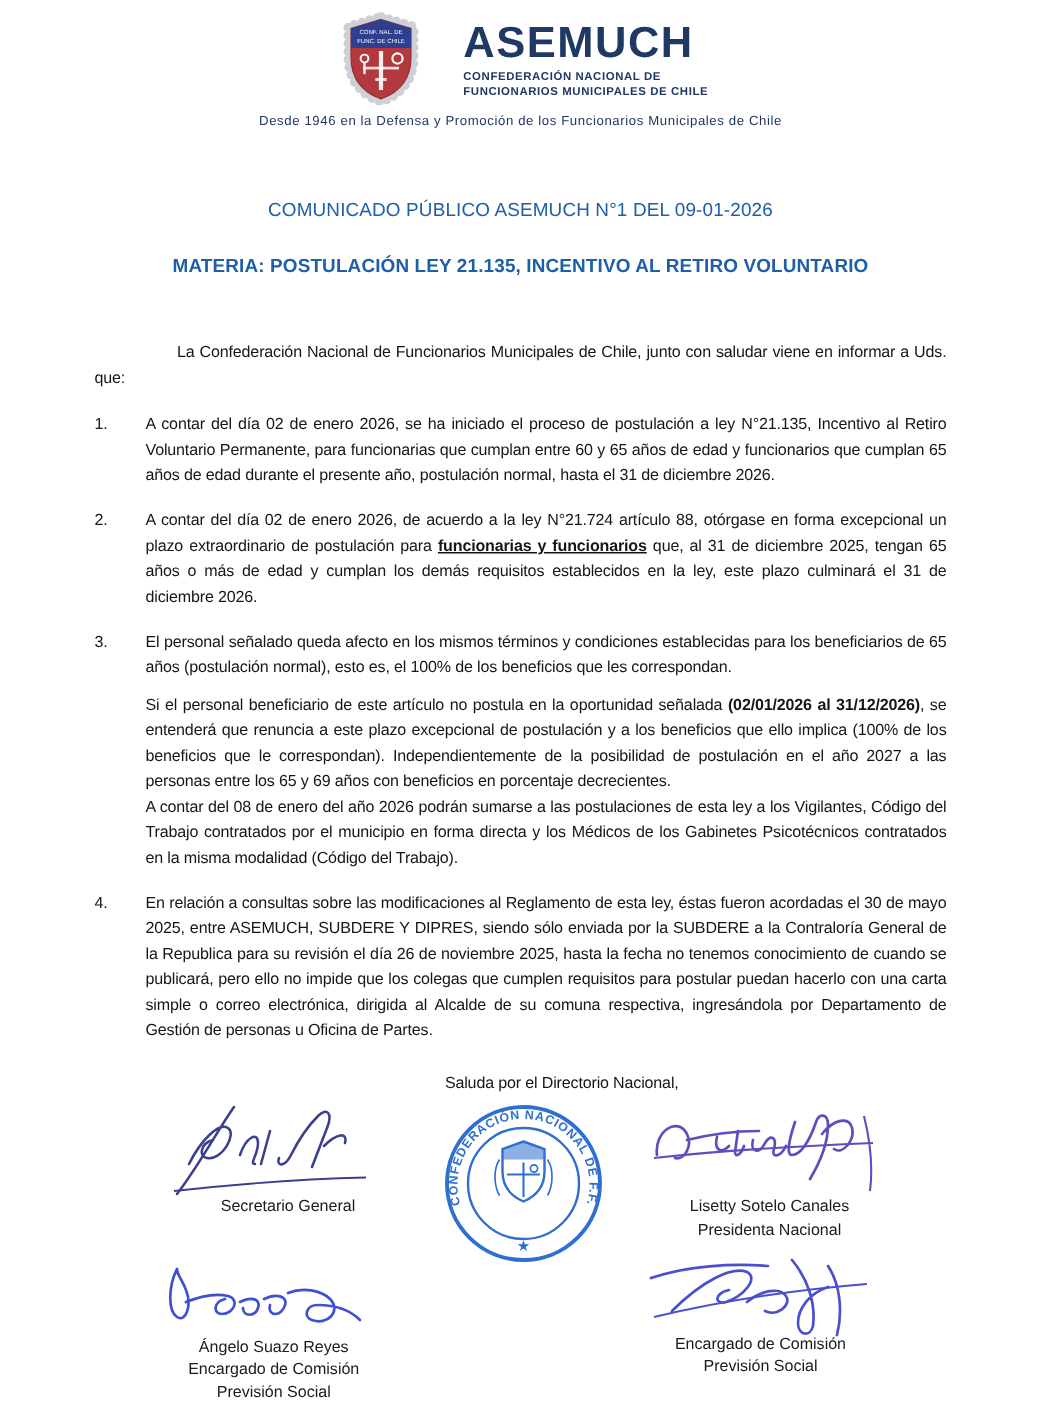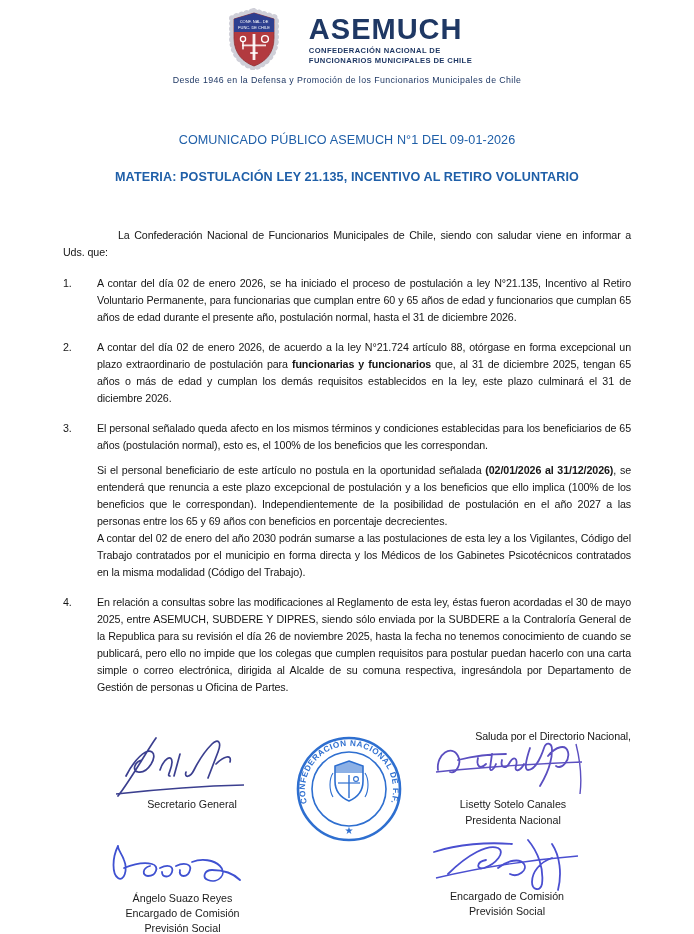--- a/index.html
+++ b/index.html
@@ -42,23 +42,23 @@
     padding:0 63px;
     font-size:10.7px; line-height:17px; letter-spacing:-0.1px;
     text-align:justify;
   }
   .intro { margin-top:43px; text-indent:55px; }
   .list { margin-top:14px; }
   .item { display:flex; margin-top:13px; }
   .item-num { width:34px; flex:none; }
   .item-text { flex:1; text-align:justify; }
   .item-text p.sub-gap { margin-top:8px; }
-  .u-bold { font-weight:bold; }
+  .u-bold { font-weight:bold; text-decoration:underline; }
   .bold { font-weight:bold; }
-  .closing { margin-top:32px; padding-left:55px; text-align:right; }
+  .closing { margin-top:18px; padding-left:55px; text-align:center; }
   
   .abs { position:absolute; }
   .sig-name-block { text-align:center; font-size:10.7px; line-height:16px; color:#1b1b1b; }
   .sig-name-block.tight { line-height:15.2px; }
   .sig-svg { display:block; }
 </style>
 </head>
 <body>
 
 <div class="page">
@@ -92,40 +92,40 @@
         </div>
       </div>
     </div>
     <div class="tagline">Desde 1946 en la Defensa y Promoción de los Funcionarios Municipales de Chile</div>
   </div>
 
   <div class="title1">COMUNICADO PÚBLICO ASEMUCH N°1 DEL 09-01-2026</div>
   <div class="title2">MATERIA: POSTULACIÓN LEY 21.135, INCENTIVO AL RETIRO VOLUNTARIO</div>
 
   <div class="content">
-    <p class="intro">La Confederación Nacional de Funcionarios Municipales de Chile, siendo con saludar viene en informar a Uds. que:</p>
+    <p class="intro">La Confederación Nacional de Funcionarios Municipales de Chile, junto con saludar viene en informar a Uds. que:</p>
 
     <div class="list">
 
       <div class="item">
         <span class="item-num">1.</span>
         <span class="item-text">A contar del día 02 de enero 2026, se ha iniciado el proceso de postulación a ley N°21.135, Incentivo al Retiro Voluntario Permanente, para funcionarias que cumplan entre 60 y 65 años de edad y funcionarios que cumplan 65 años de edad durante el presente año, postulación normal, hasta el 31 de diciembre 2026.</span>
       </div>
 
       <div class="item">
         <span class="item-num">2.</span>
         <span class="item-text"><span>A contar del día 02 de enero 2026, de acuerdo a la ley N°21.724 artículo 88, otórgase en forma excepcional un plazo extraordinario de postulación para </span><span class="u-bold">funcionarias y funcionarios</span><span> que, al 31 de diciembre 2025, tengan 65 años o más de edad y cumplan los demás requisitos establecidos en la ley, este plazo culminará el 31 de diciembre 2026.</span></span>
       </div>
 
       <div class="item">
         <span class="item-num">3.</span>
         <span class="item-text">
           <p>El personal señalado queda afecto en los mismos términos y condiciones establecidas para los beneficiarios de 65 años (postulación normal), esto es, el 100% de los beneficios que les correspondan.</p>
           <p class="sub-gap"><span>Si el personal beneficiario de este artículo no postula en la oportunidad señalada </span><span class="bold">(02/01/2026 al 31/12/2026)</span><span>, se entenderá que renuncia a este plazo excepcional de postulación y a los beneficios que ello implica (100% de los beneficios que le correspondan). Independientemente de la posibilidad de postulación en el año 2027 a las personas entre los 65 y 69 años con beneficios en porcentaje decrecientes.</span></p>
-          <p>A contar del 02 de enero del año 2030 podrán sumarse a las postulaciones de esta ley a los Vigilantes, Código del Trabajo contratados por el municipio en forma directa y los Médicos de los Gabinetes Psicotécnicos contratados en la misma modalidad (Código del Trabajo).</p>
+          <p>A contar del 08 de enero del año 2026 podrán sumarse a las postulaciones de esta ley a los Vigilantes, Código del Trabajo contratados por el municipio en forma directa y los Médicos de los Gabinetes Psicotécnicos contratados en la misma modalidad (Código del Trabajo).</p>
         </span>
       </div>
 
       <div class="item">
         <span class="item-num">4.</span>
         <span class="item-text">En relación a consultas sobre las modificaciones al Reglamento de esta ley, éstas fueron acordadas el 30 de mayo 2025, entre ASEMUCH, SUBDERE Y DIPRES, siendo sólo enviada por la SUBDERE a la Contraloría General de la Republica para su revisión el día 26 de noviembre 2025, hasta la fecha no tenemos conocimiento de cuando se publicará, pero ello no impide que los colegas que cumplen requisitos para postular puedan hacerlo con una carta simple o correo electrónica, dirigida al Alcalde de su comuna respectiva, ingresándola por Departamento de Gestión de personas u Oficina de Partes.</span>
       </div>
     </div>
 
     <p class="closing">Saluda por el Directorio Nacional,</p>

